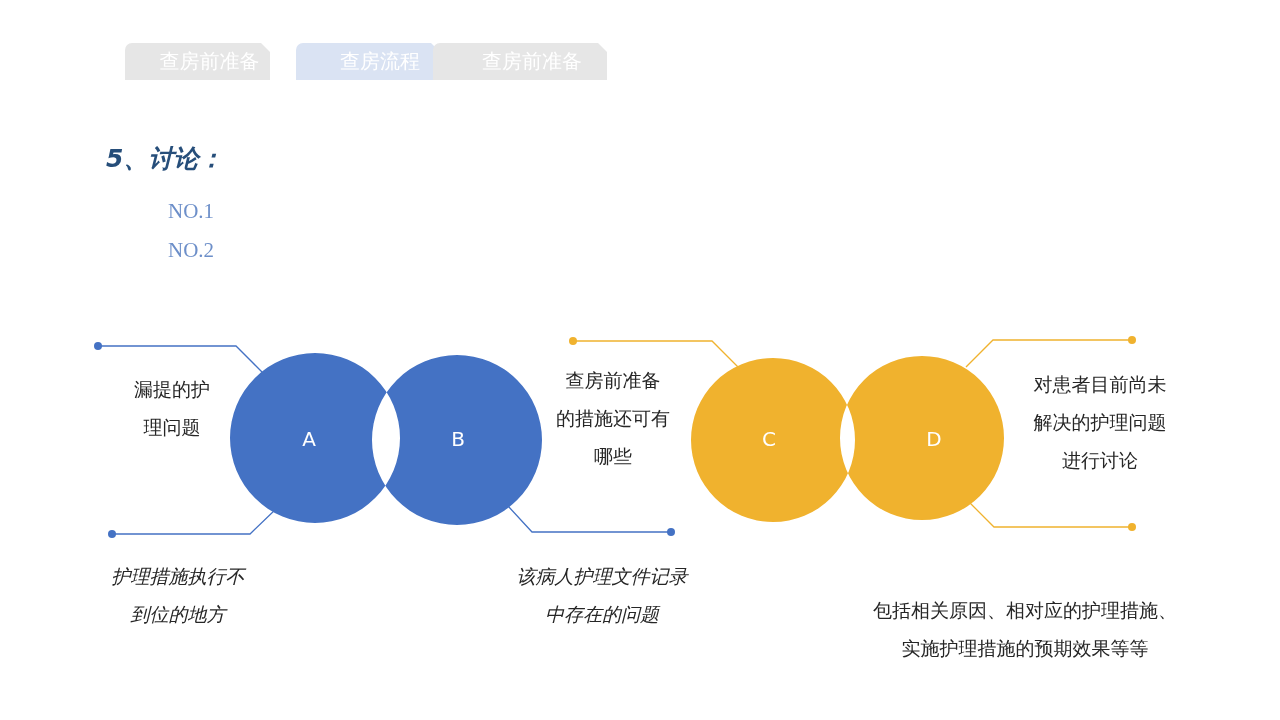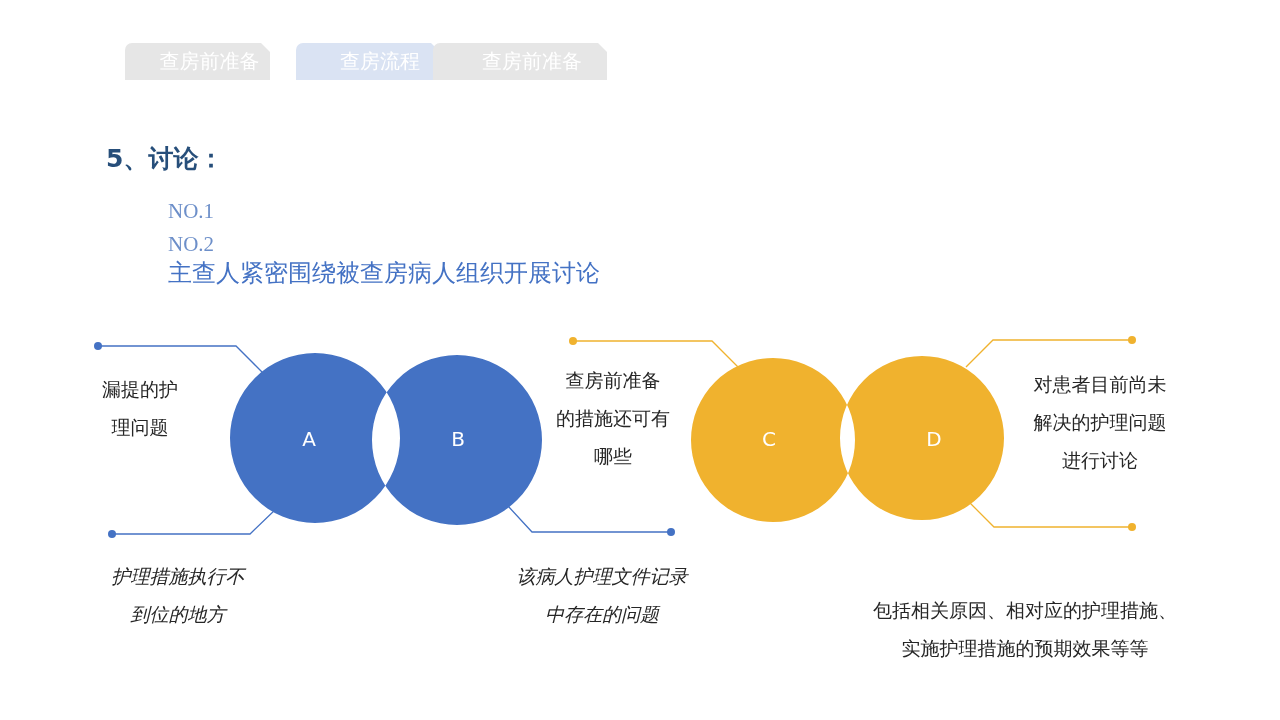--- a/index.html
+++ b/index.html
@@ -14,21 +14,21 @@
       font-size: 20px; color: #ffffff; cursor: pointer;
       border-top-left-radius: 7px;
       clip-path: polygon(0 0, calc(100% - 9px) 0, 100% 9px, 100% 100%, 0 100%);
       box-sizing: border-box;
       padding-left: 24px;
     }
     .tab.inactive { background: #e6e6e6; }
     .tab.active { background: #dae3f3; }
     .heading {
       position: absolute; left: 106px; top: 142px;
-      font-size: 25px; font-weight: bold; color: #264e7a;
+      font-size: 25px; font-weight: bold; color: #264e7a; font-style: italic;
     }
     .item {
       position: absolute; left: 168px; display: flex; align-items: baseline; flex-direction: column;
     }
     .item .no {
       font-family: "Liberation Serif", "DejaVu Serif", serif;
       font-size: 21px; color: #6d8fc9; width: 78px;
     }
     .item .txt { font-size: 24px; color: #4472c4; }
     svg.diagram { position: absolute; left: 0; top: 0; }
@@ -42,23 +42,22 @@
 
 <div class="tab inactive" style="left:125px; width:145px;">查房前准备</div>
 <div class="tab active" style="left:284px; width:144px;margin-left:12px;">查房流程</div>
 <div class="tab inactive" style="left:433px; width:174px;">查房前准备</div>
 
 <div class="heading">5、讨论：</div>
 
 <div class="item" style="top:199px;">
   <span class="no">NO.1</span>
 </div>
-<div class="item" style="top:232px;">
+<div class="item" style="top:238px;">
   <span class="no">NO.2</span>
-  <span class="txt">主查人紧密围绕被查房病人组织开展讨论</span>
 </div>
 
 <svg class="diagram" width="1280" height="720" viewBox="0 0 1280 720">
   <defs>
     <mask id="maskAB">
       <rect x="0" y="0" width="1280" height="720" fill="white"></rect>
 
       <path d="" id="lensAB"></path>
     </mask>
   </defs>
@@ -91,21 +90,21 @@
            M 840,438 a 82,82 0 1,0 164,0 a 82,82 0 1,0 -164,0 Z"></path>
 
   <g fill="#ffffff" font-family="DejaVu Sans, sans-serif" font-size="20" text-anchor="middle">
     <text x="309" y="446">A</text>
     <text x="458" y="446">B</text>
     <text x="769" y="446">C</text>
     <text x="934" y="446">D</text>
   </g>
 </svg>
 
-<div class="label" style="left:80px; top:370px; width:120px;">漏提的护
+<div class="label" style="left:112px; top:370px; width:120px;">漏提的护
 理问题</div>
 <div class="label" style="left:88px; top:557px; width:180px;font-style:italic;">护理措施执行不
 到位的地方</div>
 <div class="label" style="left:492px; top:557px; width:220px;font-style:italic;">该病人护理文件记录
 中存在的问题</div>
 <div class="label" style="left:538px; top:361px; width:150px;">查房前准备
 的措施还可有
 哪些</div>
 <div class="label" style="left:1015px; top:365px; width:170px;">对患者目前尚未
 解决的护理问题

